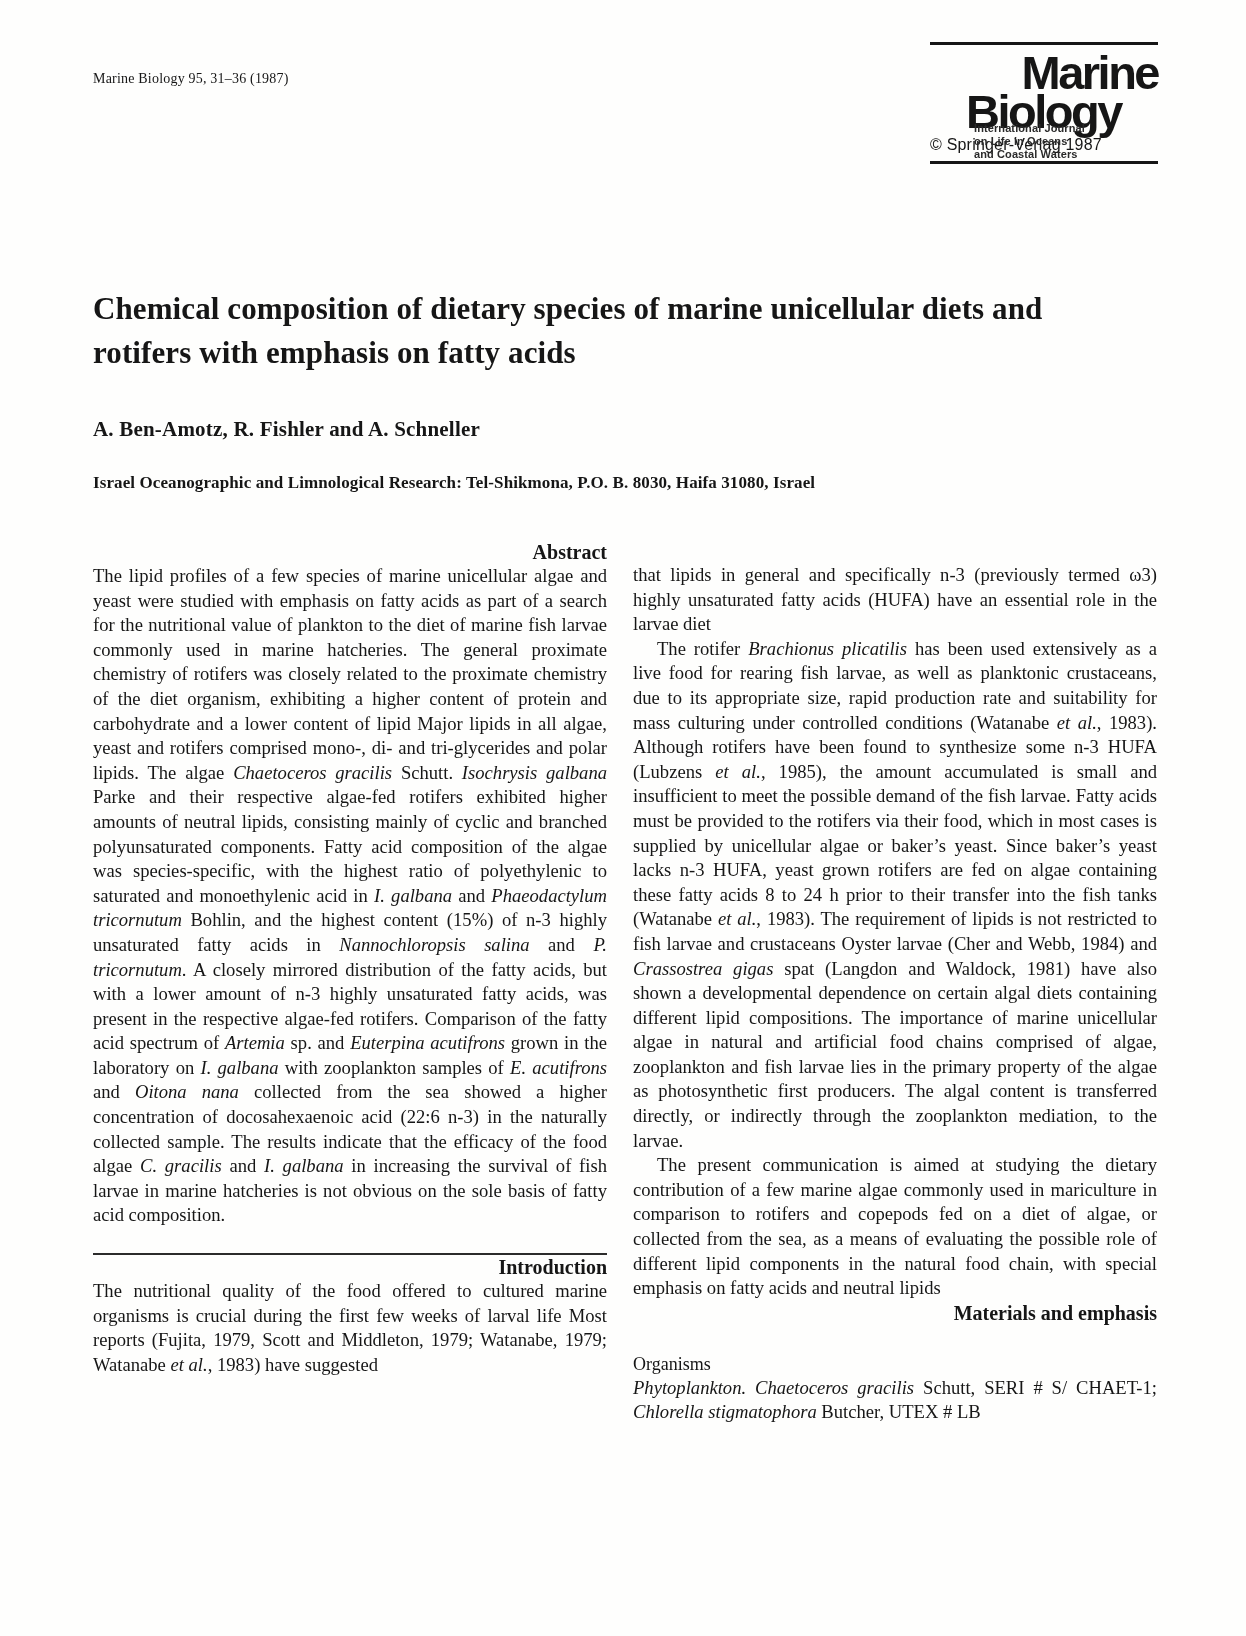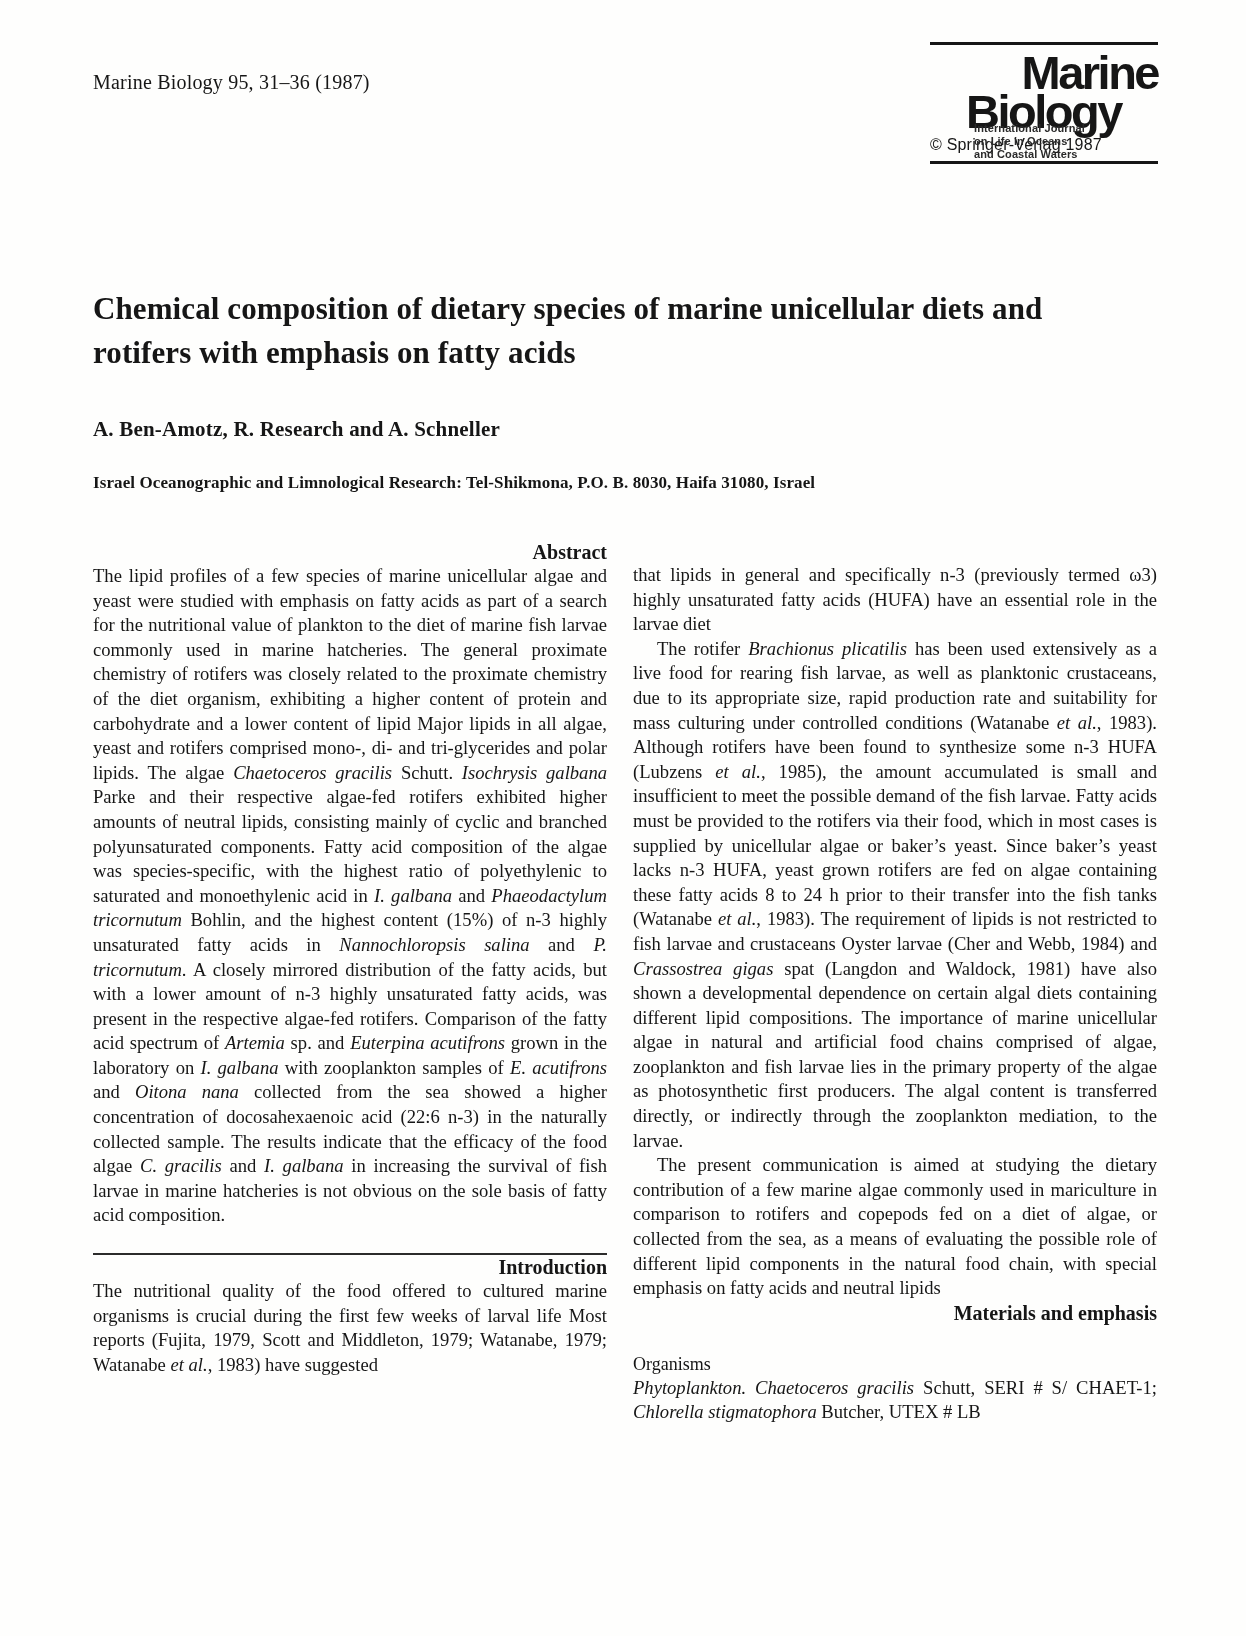--- a/index.html
+++ b/index.html
@@ -7,21 +7,21 @@
     position:relative;
     width:1246px;height:1636px;
     background:#fefefd;
     color:#161616;
     font-family:"Liberation Serif","DejaVu Serif",serif;
     overflow:hidden;
   }
   
   .journal-ref{
     position:absolute;left:93px;top:71px;
-    font-size:20px;letter-spacing:.2px;
+    font-size:14px;letter-spacing:.2px;
   }
   .logo{
     position:absolute;left:930px;top:42px;width:228px;
     font-family:"Liberation Sans","DejaVu Sans",sans-serif;
   }
   .logo .rule{height:3px;background:#161616;}
   .logo .rule.top{margin-bottom:6px;}
   .logo .rule.bottom{margin-top:7px;}
   .wordmark1{
     font-size:47px;font-weight:bold;letter-spacing:-2.5px;
@@ -96,21 +96,21 @@
     <div class="logo-subtitle">
       <div>International Journal</div>
       <div>on Life in Oceans</div>
       <div>and Coastal Waters</div>
     </div>
     <div class="publisher">© Springer-Verlag 1987</div>
     <div class="rule bottom"></div>
   </div>
 
   <h1 class="paper-title" style="margin:0">Chemical composition of dietary species of marine unicellular diets and rotifers with emphasis on fatty acids</h1>
-  <div class="authors">A. Ben-Amotz, R. Research and A. Schneller</div>
+  <div class="authors">A. Ben-Amotz, R. Fishler and A. Schneller</div>
   <div class="affiliation">Israel Oceanographic and Limnological Research: Tel-Shikmona, P.O. B. 8030, Haifa 31080, Israel</div>
 
   <div class="col col-left">
     <h2 class="sect abstract-head">Abstract</h2>
     <p class="abstract-text">The lipid profiles of a few species of marine unicellular algae and yeast were studied with emphasis on fatty acids as part of a search for the nutritional value of plankton to the diet of marine fish larvae commonly used in marine hatcheries. The general proximate chemistry of rotifers was closely related to the proximate chemistry of the diet organism, exhibiting a higher content of protein and carbohydrate and a lower content of lipid  Major lipids in all algae, yeast and rotifers comprised mono-, di- and tri-glycerides and polar lipids. The algae <i>Chaetoceros gracilis</i> Schutt. <i>Isochrysis galbana</i> Parke and their respective algae-fed rotifers exhibited higher amounts of neutral lipids, consisting mainly of cyclic and branched polyunsaturated components. Fatty acid composition of the algae was species-specific, with the highest ratio of polyethylenic to saturated and monoethylenic acid in <i>I. galbana</i> and <i>Phaeodactylum tricornutum</i> Bohlin, and the highest content (15%) of n-3 highly unsaturated fatty acids in <i>Nannochloropsis salina</i> and <i>P. tricornutum</i>. A closely mirrored distribution of the fatty acids, but with a lower amount of n-3 highly unsaturated fatty acids, was present in the respective algae-fed rotifers. Comparison of the fatty acid spectrum of <i>Artemia</i> sp. and <i>Euterpina acutifrons</i> grown in the laboratory on <i>I. galbana</i> with zooplankton samples of <i>E. acutifrons</i> and <i>Oitona nana</i> collected from the sea showed a higher concentration of docosahexaenoic acid (22:6 n-3) in the naturally collected sample. The results indicate that the efficacy of the food algae <i>C. gracilis</i> and <i>I. galbana</i> in increasing the survival of fish larvae in marine hatcheries is not obvious on the sole basis of fatty acid composition.</p>
     <hr class="divider">
     <h2 class="sect intro-head">Introduction</h2>
     <p class="intro-text">The nutritional quality of the food offered to cultured marine organisms is crucial during the first few weeks of larval life  Most reports (Fujita, 1979, Scott and Middleton, 1979; Watanabe, 1979; Watanabe <i>et al.</i>, 1983) have suggested</p>
   </div>
 

